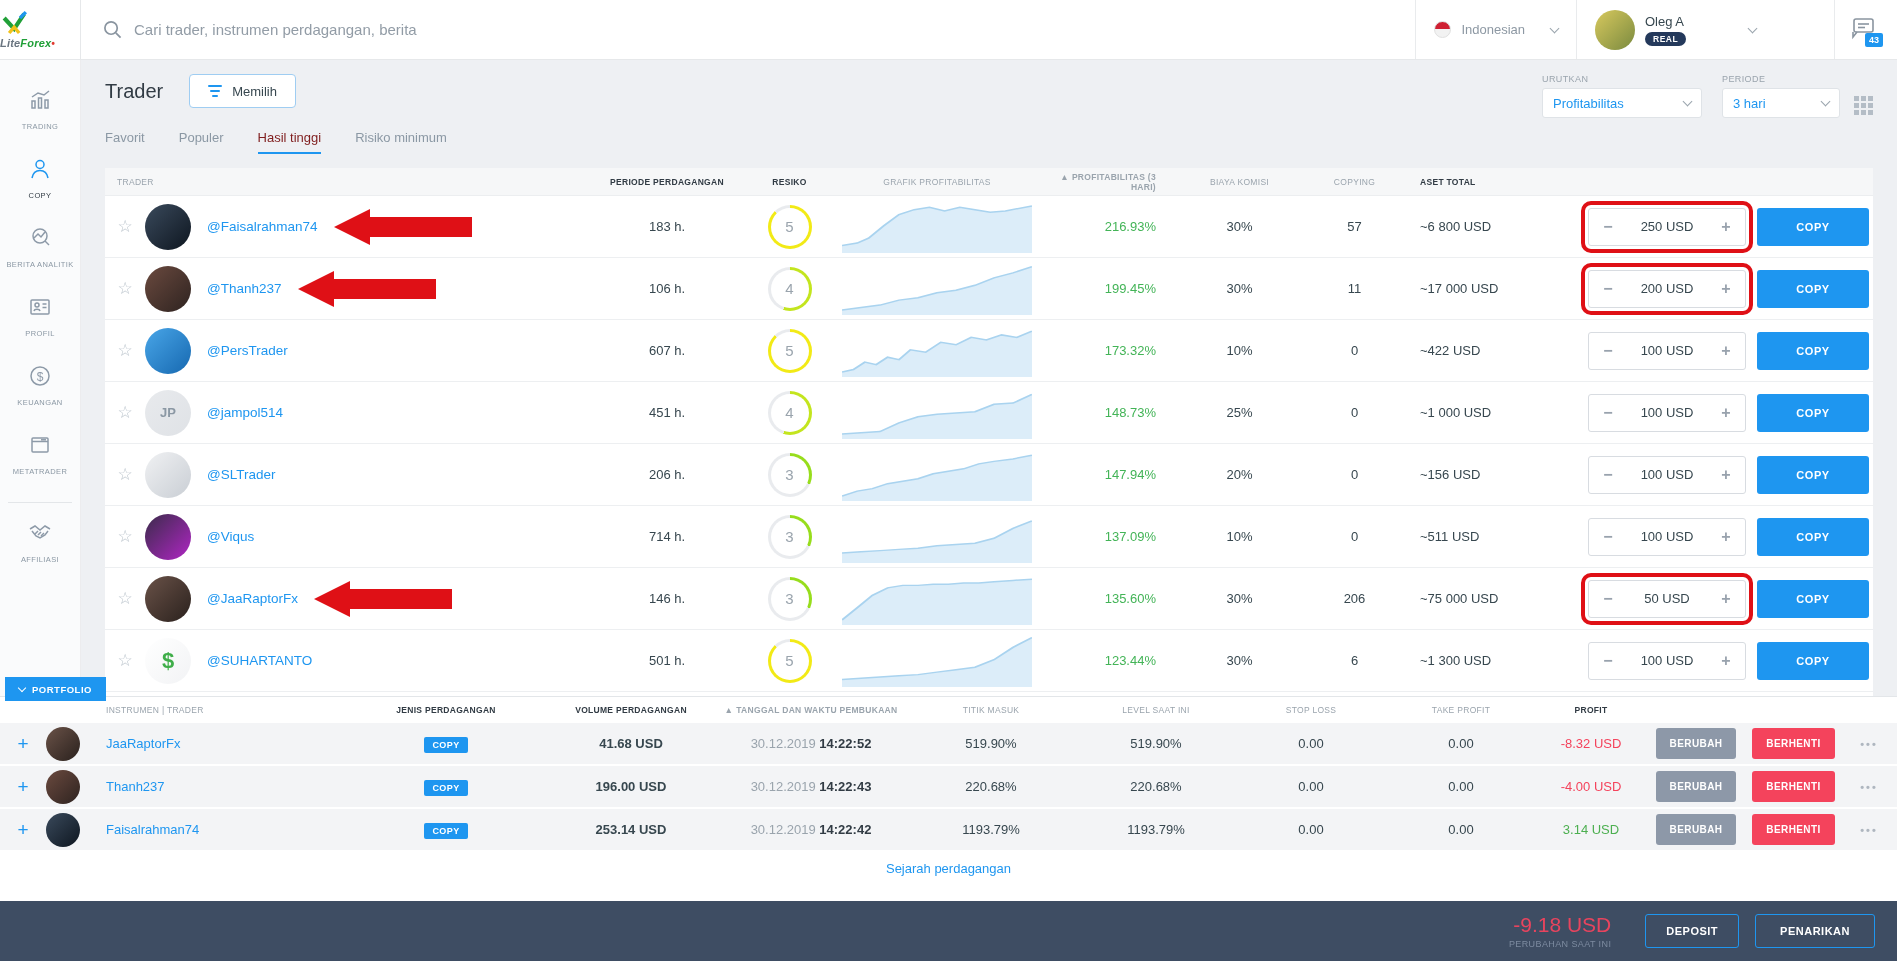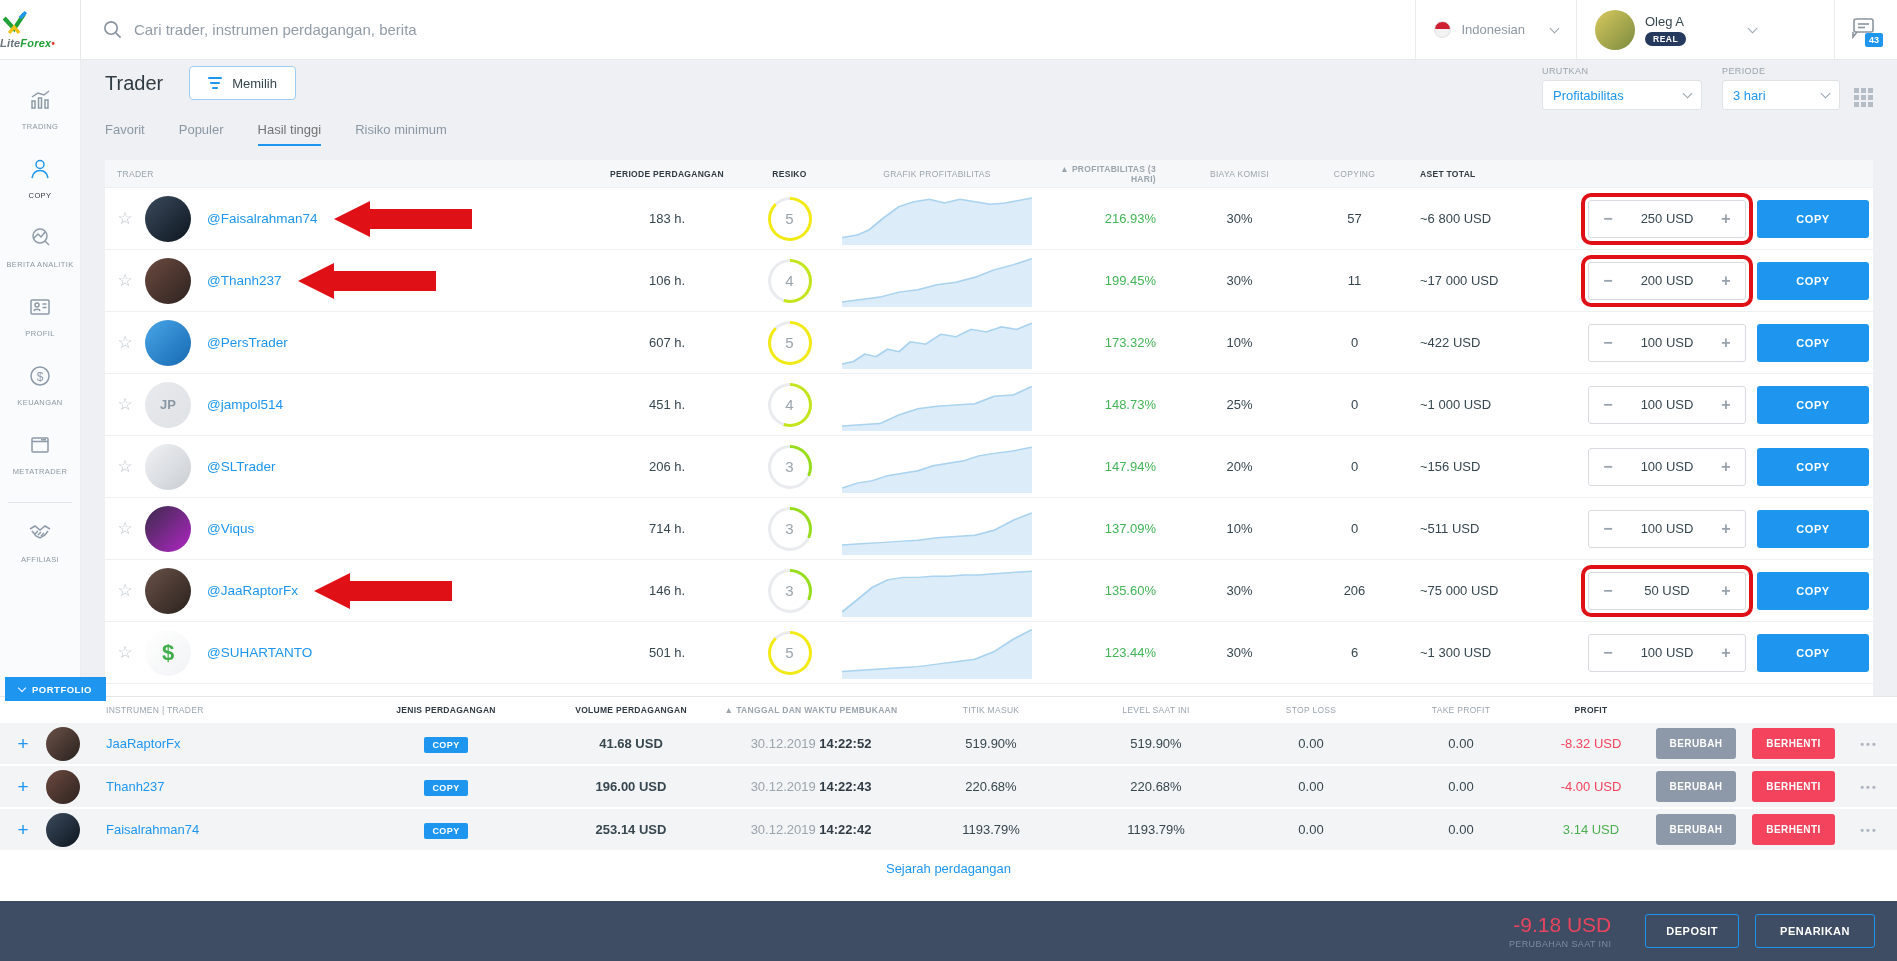--- a/index.html
+++ b/index.html
@@ -29,39 +29,39 @@
   .notif-cell { position:relative; padding:0 20px 0 12px; height:100%; display:flex; align-items:center; border-left:1px solid #e9ebed; }
   .notif-badge { position:absolute; right:14px; bottom:12px; background:#1e96f0; color:#fff; font-size:9px; font-weight:bold; padding:2px 4px; border-radius:2px; }
 
   
   .middle { display:flex; height:636px; }
   .sidebar { width:81px; background:#fafbfc; border-right:1px solid #ececee; padding-top:28px; }
   .sb-item { display:flex; flex-direction:column; align-items:center; gap:6px; margin-bottom:26px; }
   .sb-label { font-size:7.5px; letter-spacing:.4px; color:#8b98a4; text-align:center; }
   .sb-item.active .sb-label { color:#313b44; }
   .sb-divider { height:1px; background:#e3e6e9; margin:18px 8px; }
-  .main { flex:1; padding:6px 24px 0; overflow:hidden; }
+  .main { flex:1; padding:14px 24px 0; overflow:hidden; }
 
   .page-head { display:flex; align-items:flex-start; }
   .page-title { font-size:20px; color:#313b44; margin-right:26px; line-height:34px; }
   .filter-btn { display:flex; align-items:center; gap:10px; border:1px solid #9fcdf2; border-radius:4px; background:#fff; height:34px; padding:0 18px; font-size:13px; color:#37474f; }
   .filter-icon { display:flex; flex-direction:column; gap:3px; }
   .filter-icon i { display:block; height:2px; background:#1e96f0; border-radius:1px; }
   .filter-icon i:nth-child(1){width:14px;} .filter-icon i:nth-child(2){width:10px; margin:0 auto;} .filter-icon i:nth-child(3){width:6px; margin:0 auto;}
   .head-spacer { flex:1; }
   .select-block { display:flex; flex-direction:column; gap:4px; margin-left:20px; }
   .select-label { font-size:9px; letter-spacing:.4px; color:#9aa4ad; }
   .select-box { display:flex; align-items:center; justify-content:space-between; width:160px; height:30px; border:1px solid #dfe3e7; border-radius:3px; background:#fff; padding:0 10px; font-size:13px; color:#1e96f0; }
   .select-box.small { width:118px; }
   .grid-icon { display:grid; grid-template-columns:repeat(3,5px); gap:2px; margin:22px 0 0 14px; }
   .grid-icon i { width:5px; height:5px; background:#b4bdc6; }
 
   .tabs { display:flex; gap:34px; margin:12px 0 14px; }
   .tab { font-size:13px; color:#8b98a4; padding-bottom:7px; }
-  .tab.active { color:#737373; border-bottom:2px solid #1e96f0; }
+  .tab.active { color:#7f1d1d; border-bottom:2px solid #1e96f0; }
 
   
   .card { background:#fff; height:538px; overflow:hidden; }
   .t-grid { display:grid; grid-template-columns:40px 62px 1fr 150px 95px 200px 145px 115px 115px 165px 180px 116px; align-items:center; }
   .t-head { height:28px; background:#f6f7f8; border-bottom:1px solid #eceef0; }
   .t-head span { font-size:8.5px; letter-spacing:.3px; color:#9aa4ad; }
   .t-head .dark { color:#313b44; font-weight:bold; }
   .th-trader { padding-left:12px; grid-column:1 / 4; }
   .c-center { text-align:center; } .c-right { text-align:right; padding-right:26px; } .c-left { padding-left:8px; }
   .t-row { height:62px; border-bottom:1px solid #edeff1; }

